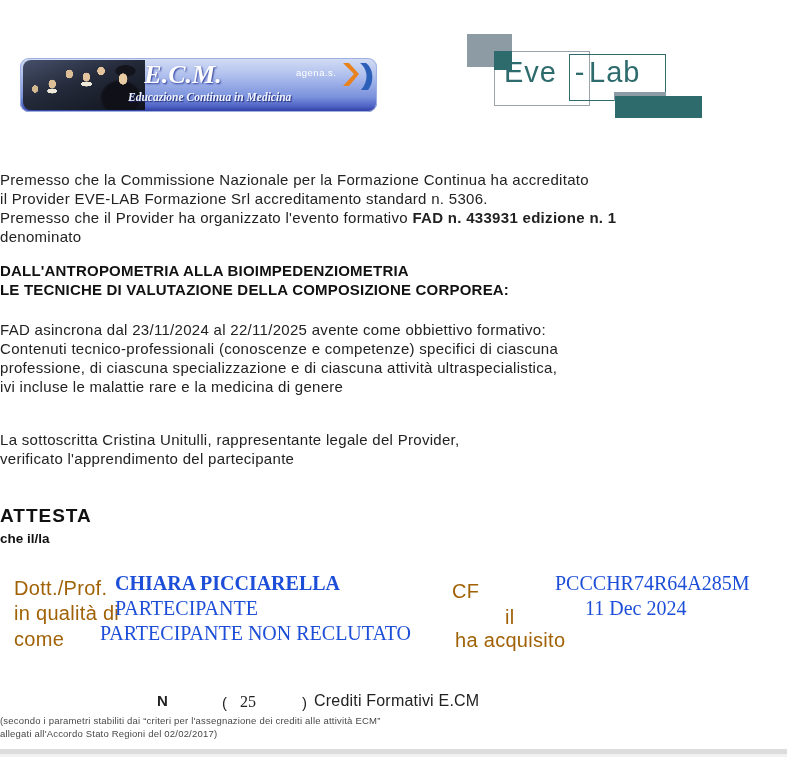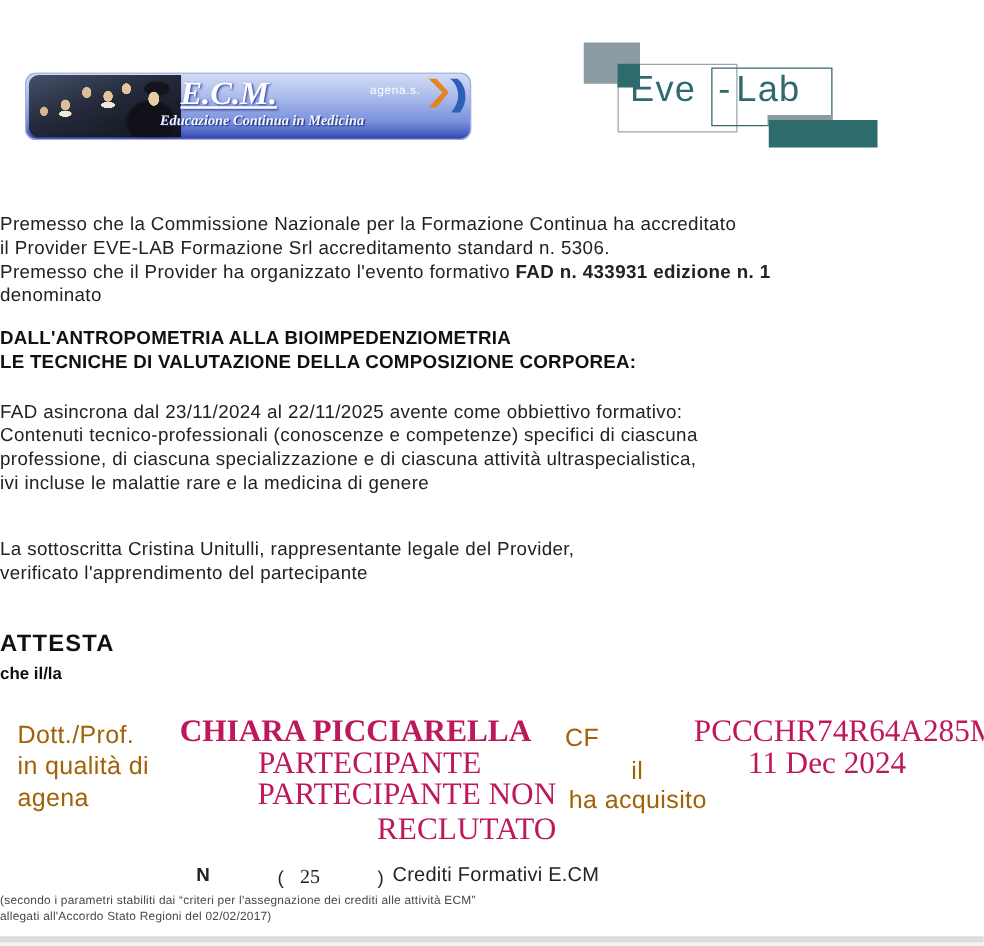--- a/index.html
+++ b/index.html
@@ -30,21 +30,21 @@
       radial-gradient(ellipse 5px 6px at 10% 58%, #d4b890 0 60%, rgba(0,0,0,0) 65%),
       radial-gradient(ellipse 9px 4px at 52% 48%, #efe9da 0 60%, rgba(0,0,0,0) 65%),
       radial-gradient(ellipse 8px 4px at 24% 62%, #efe9da 0 60%, rgba(0,0,0,0) 65%),
       radial-gradient(ellipse 14px 8px at 84% 22%, #14141c 0 70%, rgba(0,0,0,0) 75%),
       radial-gradient(ellipse 30px 26px at 80% 75%, #101018 0 60%, rgba(0,0,0,0) 70%),
       linear-gradient(160deg,#46506a 0%,#242a3a 45%,#10131c 100%);
   }
   .ecm-title{
     left:103px;top:2px;width:120px;text-align:center;
     font-family:"Liberation Serif", serif;font-style:italic;font-weight:bold;
-    font-size:26px;color:#ffffff;text-shadow:1px 1px 2px #2b3a9c;text-decoration:underline;
+    font-size:26px;color:#ffffff;text-shadow:1px 1px 2px #2b3a9c;
   }
   .ecm-subtitle{
     left:108px;top:33px;width:230px;text-align:left;
     font-family:"Liberation Serif", serif;font-style:italic;font-weight:bold;
     font-size:11.5px;color:#f2f5ff;text-shadow:1px 1px 1px #1d2a77;
   }
   .agenas{left:276px;top:9px;font-size:9.5px;color:#ffffff;letter-spacing:0.5px;}
   .agenas-mark{left:320px;top:1px;width:34px;height:36px;}
 
   
@@ -61,21 +61,21 @@
   .ev-lab{left:134px;top:28px;}
 
   
   .centerblock{left:0;width:734px;text-align:left;}
   .body-text{font-size:15px;line-height:19px;letter-spacing:0.3px;color:#222;}
   .bold-title{font-size:15px;line-height:19px;font-weight:bold;letter-spacing:0.2px;color:#111;}
   .attesta{font-size:19px;font-weight:bold;letter-spacing:1px;color:#111;}
   .cheilla{font-size:13.5px;font-weight:bold;color:#111;}
 
   .label-sans{font-size:20px;letter-spacing:0.3px;color:#a16207;}
-  .serif-val{font-family:"Liberation Serif", serif;font-size:25px;color:#be185d;text-align:right;}
+  .serif-val{font-family:"Liberation Serif", serif;font-size:20px;color:#1d4ed8;text-align:left;}
   .serif-bold{font-weight:bold;}
 
   .credits-n{font-size:15px;font-weight:bold;}
   .credits-paren{font-size:15px;}
   .credits-num{font-family:"Liberation Serif", serif;font-size:16px;text-align:left;}
   .credits-label{font-size:16px;font-weight:normal;letter-spacing:0.2px;}
   .footnote{font-size:9.5px;line-height:13px;color:#474747;letter-spacing:0.2px;}
 
   .edge-bar{left:0;top:749px;width:787px;height:5px;background:#dcdcdc;}
   .edge-bar2{left:0;top:754px;width:787px;height:3px;background:#f1f1f1;}
@@ -138,21 +138,21 @@
 <div class="abs label-sans" style="left:14px;top:577px;">Dott./Prof.</div>
 <div class="abs serif-val serif-bold" style="left:115px;top:572px;width:310px;">CHIARA PICCIARELLA</div>
 <div class="abs label-sans" style="left:452px;top:580px;">CF</div>
 <div class="abs serif-val" style="left:555px;top:572px;width:225px;">PCCCHR74R64A285M</div>
 
 <div class="abs label-sans" style="left:14px;top:602px;">in qualità di</div>
 <div class="abs serif-val" style="left:115px;top:597px;width:270px;">PARTECIPANTE</div>
 <div class="abs label-sans" style="left:505px;top:606px;">il</div>
 <div class="abs serif-val" style="left:585px;top:597px;width:140px;">11 Dec 2024</div>
 
-<div class="abs label-sans" style="left:14px;top:628px;">agena</div>
+<div class="abs label-sans" style="left:14px;top:628px;">come</div>
 <div class="abs serif-val" style="left:100px;top:622px;width:345px;">PARTECIPANTE NON RECLUTATO</div>
 <div class="abs label-sans" style="left:455px;top:629px;">ha acquisito</div>
 
 <div class="abs credits-n" style="left:157px;top:692px;">N</div>
 <div class="abs credits-paren" style="left:222px;top:694px;">(</div>
 <div class="abs credits-num" style="left:240px;top:693px;width:55px;">25</div>
 <div class="abs credits-paren" style="left:302px;top:694px;">)</div>
 <div class="abs credits-label" style="left:314px;top:692px;">Crediti Formativi E.CM</div>
 
 <div class="abs centerblock footnote" style="top:714px;">

